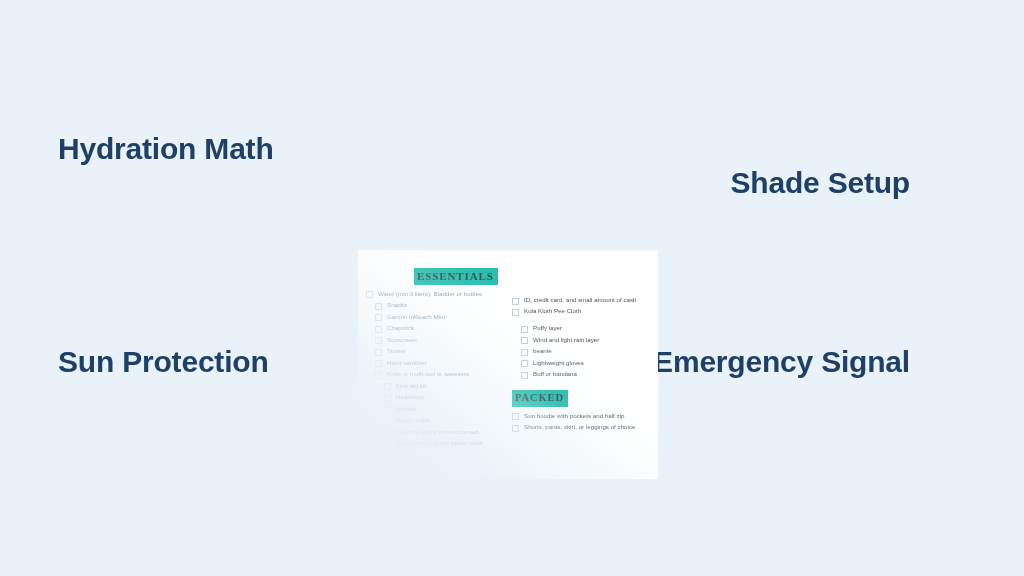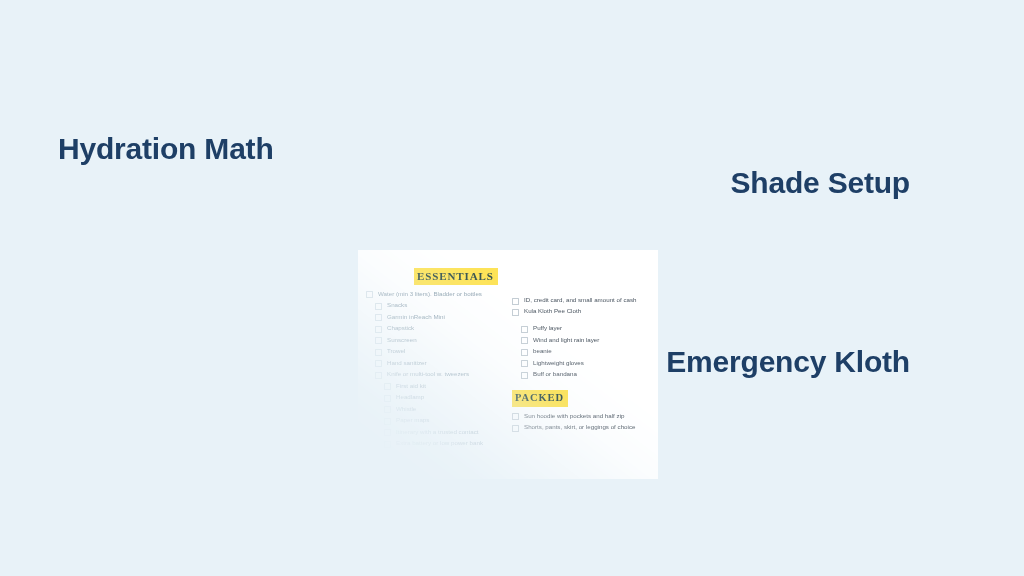--- a/index.html
+++ b/index.html
@@ -79,21 +79,21 @@
   .col {
     flex: 1 1 50%;
     min-width: 0;
   }
   .col-left  { padding-top: 6px; }
   .col-right { padding-top: 36px; }
 
   
   .sec-head {
     display: inline-block;
-    background: #fde047;
+    background: #14b8a6;
     color: #20403c;
     font-family: "Liberation Serif", serif;
     font-weight: bold;
     font-size: 10.5px;
     letter-spacing: 0.9px;
     line-height: 1.35;
     padding: 1px 4px 1px 3px;
     margin: 0 0 5px 0;
   }
   .sec-head.two-line { max-width: 108px; }
@@ -139,22 +139,23 @@
 </style>
 </head>
 <body>
 
 <div id="stage">
 
   <div class="corner-label lbl-tl">Hydration Math</div>
 
   <div class="corner-label lbl-tr">Shade Setup</div>
 
-
-  <div class="corner-label lbl-br">Emergency Kloth</div>
+  <div class="corner-label lbl-bl">Sun Protection</div>
+
+  <div class="corner-label lbl-br">Emergency Signal</div>
 
   <div id="card-wrap">
     <div id="card">
       <div class="sheet">
 
         <div class="col col-left">
           <div class="sec-head sec-head-essentials">ESSENTIALS</div>
           <ul class="items">
             <li>
                 <span class="box"></span>

